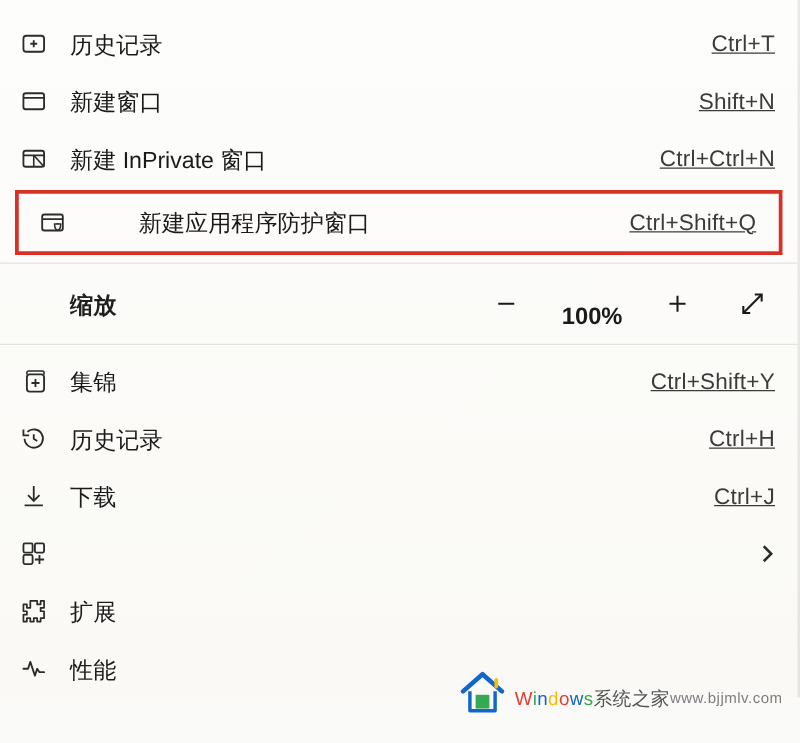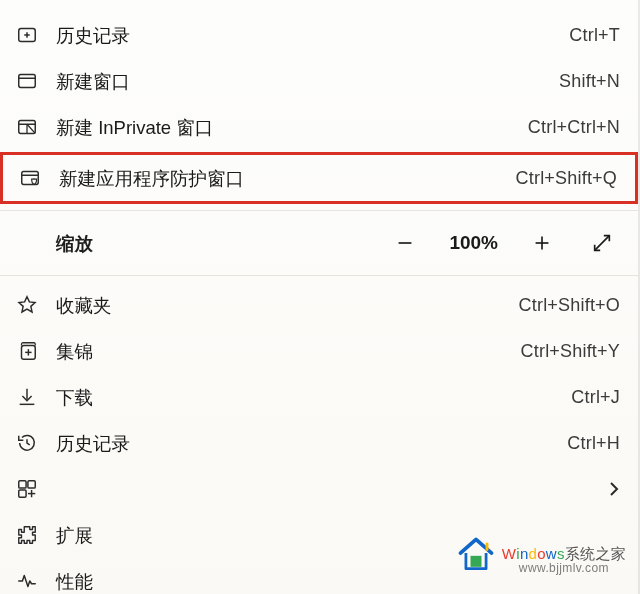--- a/index.html
+++ b/index.html
@@ -21,55 +21,57 @@
       display: flex;
       align-items: center;
       height: 46px;
       padding: 0 18px 0 16px;
       font-size: 18.5px;
       color: #1a1a1a;
       position: relative;
     }
     .menu-item.highlighted {
       border: 3px solid #d93025;
-      margin: 2px 0;
+      margin: 2px 12px;
       height: 52px;
+      gap: 40px;
     }
     .menu-icon {
       width: 22px;
       height: 22px;
       display: inline-flex;
       align-items: center;
       justify-content: center;
       margin-right: 18px;
       flex-shrink: 0;
     }
     .menu-icon svg { width: 22px; height: 22px; fill: none; stroke: #2b2b2b; stroke-width: 1.6; }
     .menu-label { flex: 1; color: #1a1a1a; }
     .menu-shortcut {
       color: #3b3b3b;
       font-size: 18px;
       margin-left: auto;
       letter-spacing: .2px;
+      text-decoration: underline;
     }
     .divider { height: 1px; background: #e6e4de; margin: 6px 0; }
     
     .zoom-row {
       display: flex;
       align-items: center;
       height: 52px;
       padding: 0 14px 0 56px;
       font-size: 18.5px;
       font-weight: bold;
     }
     .zoom-label { color: #1f1f1f; }
     .zoom-controls {
       margin-left: auto;
       display: flex;
-      align-items: center;
+      align-items: flex-end;
       gap: 14px;
     }
     .zoom-btn {
       width: 44px; height: 44px;
       display: inline-flex; align-items: center; justify-content: center;
       color:#1a1a1a;
     }
     .zoom-btn svg { width: 22px; height: 22px; stroke:#1a1a1a; stroke-width:1.8; fill:none; }
     .zoom-value { font-size: 19px; color:#1a1a1a; padding: 0 8px; }
     .fullscreen-btn {
@@ -84,21 +86,21 @@
     }
     .arrow-right svg { width: 12px; height: 18px; stroke:#2b2b2b; stroke-width:2; fill:none; }
     
     .brand {
       position: absolute;
       bottom: 18px;
       right: 14px;
       display:flex; align-items:center; gap: 4px;
     }
     .brand-logo { width: 44px; height: 44px; }
-    .brand-text { display:flex; flex-direction:column; line-height:1.05;margin-top:12px; }
+    .brand-text { display:flex; flex-direction:row; line-height:1.05;margin-top:12px; }
     .brand-top { font-size: 15px; letter-spacing:.3px; }
     .brand-top .b1{color:#eb3b2f;} .brand-top .b2{color:#34a853;}
     .brand-top .b3{color:#1066c9;} .brand-top .b4{color:#fbbc05;}
     .brand-top .bs{color:#535353; font-size:15px;}
     .brand-url { font-size: 12px; color:#7d7d7d; letter-spacing:.4px; text-align:center; }
   </style>
 </head>
 <body>
 
 <div class="menu">
@@ -173,65 +175,56 @@
             <line x1="4" y1="20" x2="20" y2="4"></line>
             <polyline points="14,4 20,4 20,10"></polyline>
             <polyline points="10,20 4,20 4,14"></polyline>
           </svg>
       </span>
     </div>
   </div>
 
   <div class="divider"></div>
 
-  <div class="menu-item">
-    <span class="menu-icon">
-      <svg viewBox="0 0 24 24">
-          <path d="M12 3 L14.6 8.6 L20.8 9.3 L16.2 13.5 L17.5 19.6 L12 16.5 L6.5 19.6 L7.8 13.5 L3.2 9.3 L9.4 8.6 Z"></path>
-        </svg>
-    </span>
-    <span class="menu-label">收藏夹</span>
-    <span class="menu-shortcut">Ctrl+Shift+O</span>
-  </div>
 
   <div class="menu-item">
     <span class="menu-icon">
       <svg viewBox="0 0 24 24">
           <rect x="6" y="6" width="15" height="15" rx="2.5"></rect>
           <path d="M6 6 L6 4.5 C6 3.7 6.7 3 7.5 3 L19.5 3 C20.3 3 21 3.7 21 4.5 L21 6" stroke-width="1.4"></path>
           <line x1="13.5" y1="10" x2="13.5" y2="17"></line>
           <line x1="10" y1="13.5" x2="17" y2="13.5"></line>
         </svg>
     </span>
     <span class="menu-label">集锦</span>
     <span class="menu-shortcut">Ctrl+Shift+Y</span>
   </div>
 
   <div class="menu-item">
     <span class="menu-icon">
       <svg viewBox="0 0 24 24">
+          <path d="M4 12 A8 8 0 1 0 6.5 6"></path>
+          <polyline points="3,4 3,9 8,9" stroke-width="1.6"></polyline>
+          <polyline points="12,8 12,12 15,14"></polyline>
+        </svg>
+    </span>
+    <span class="menu-label">历史记录</span>
+    <span class="menu-shortcut">Ctrl+H</span>
+  </div>
+
+  <div class="menu-item">
+    <span class="menu-icon">
+      <svg viewBox="0 0 24 24">
           <line x1="12" y1="3" x2="12" y2="15"></line>
           <polyline points="7,11 12,16 17,11"></polyline>
           <line x1="4" y1="20" x2="20" y2="20"></line>
         </svg>
     </span>
     <span class="menu-label">下载</span>
     <span class="menu-shortcut">Ctrl+J</span>
-  </div>
-
-  <div class="menu-item">
-    <span class="menu-icon">
-      <svg viewBox="0 0 24 24">
-          <path d="M4 12 A8 8 0 1 0 6.5 6"></path>
-          <polyline points="3,4 3,9 8,9" stroke-width="1.6"></polyline>
-          <polyline points="12,8 12,12 15,14"></polyline>
-        </svg>
-    </span>
-    <span class="menu-label">历史记录</span>
-    <span class="menu-shortcut">Ctrl+H</span>
   </div>
 
   <div class="menu-item">
     <span class="menu-icon">
       <svg viewBox="0 0 24 24">
           <rect x="3" y="3" width="8" height="8" rx="1.3"></rect>
           <rect x="13" y="3" width="8" height="8" rx="1.3"></rect>
           <rect x="3" y="13" width="8" height="8" rx="1.3"></rect>
           <line x1="17" y1="13" x2="17" y2="21"></line>
           <line x1="13" y1="17" x2="21" y2="17"></line>

